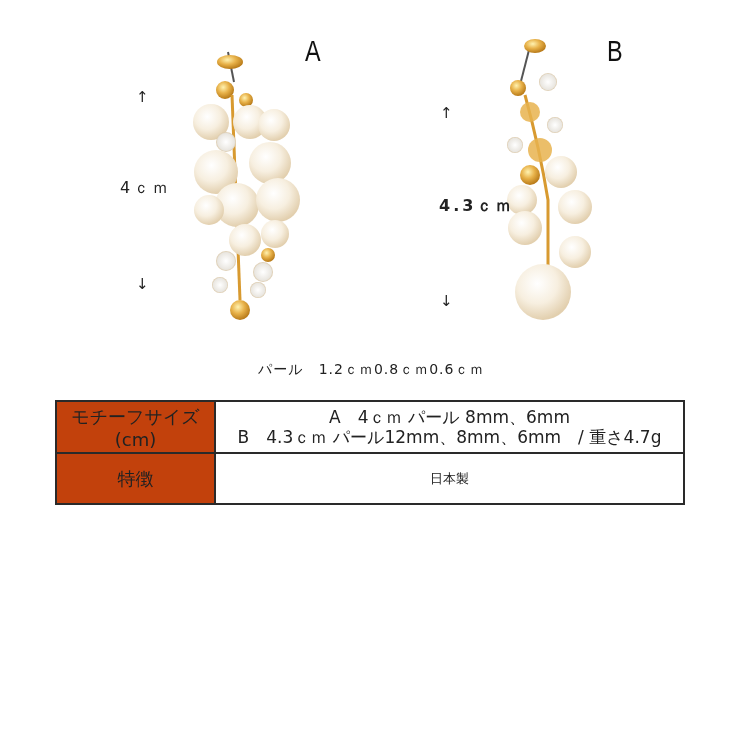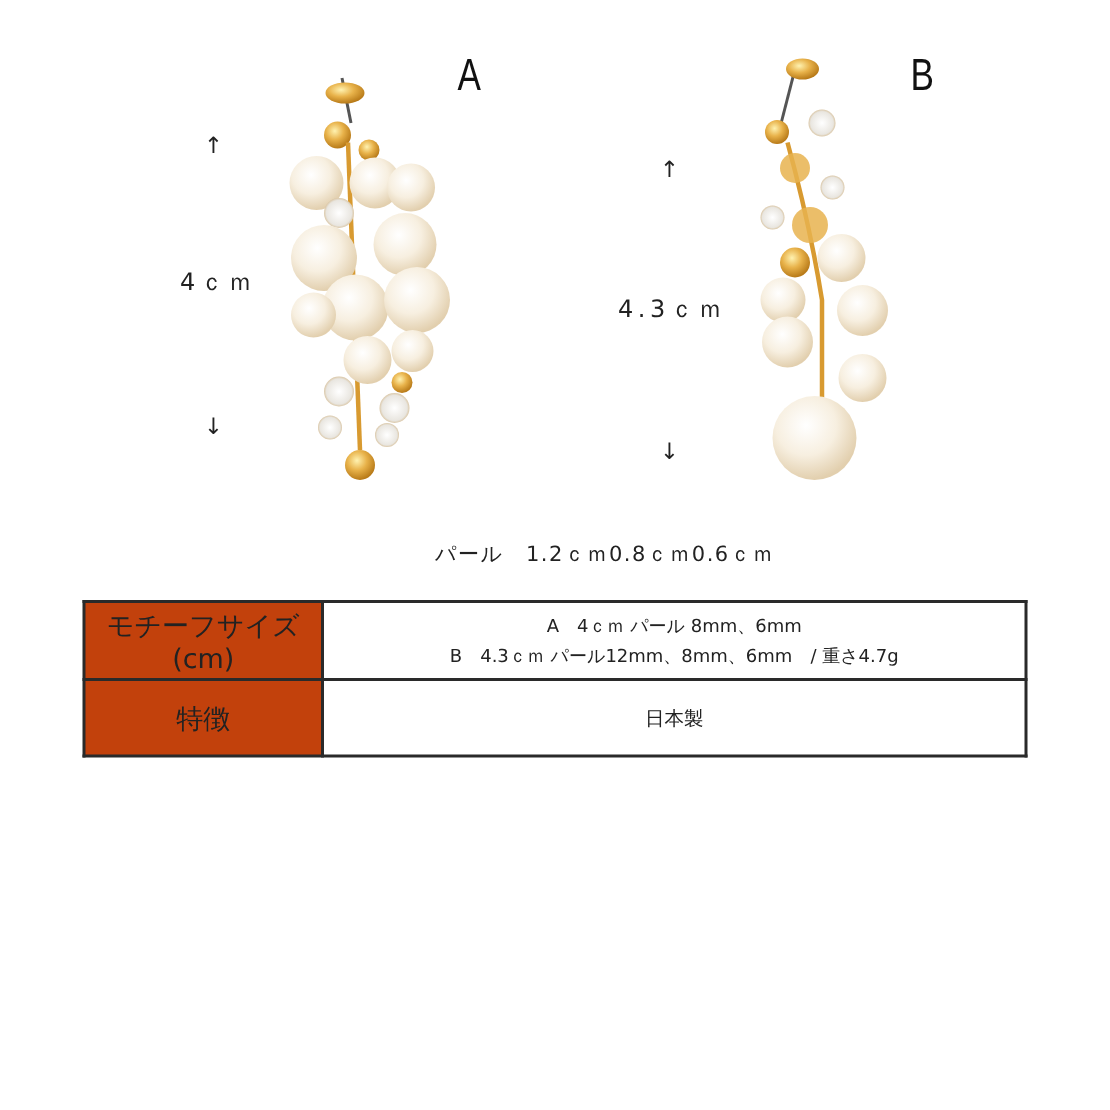--- a/index.html
+++ b/index.html
@@ -13,21 +13,21 @@
     .pearl-sizes { font-size: 14px; color: #222; letter-spacing: 1px; }
     svg { position: absolute; overflow: visible; }
 
     table.spec { position: absolute; left: 55px; top: 400px; width: 630px; border-collapse: collapse;
                  table-layout: fixed; }
     table.spec td { border: 2px solid #2a2a2a; height: 49px; padding: 0; text-align: center;
                     vertical-align: middle; font-size: 13px; color: #222; }
     table.spec td.key { width: 157px; background: #c2410c; font-size: 18px; }
     table.spec td.val { background: #ffffff; }
     table.spec tr.first td { height: 50px; }
-    .val-line { display: block; line-height: 20px; font-size: 12px; }
+    .val-line { display: block; line-height: 20px; font-size: 17px; }
     .note { font-size: 10.5px; letter-spacing: -0.2px; white-space: nowrap; }
   </style>
 </head>
 <body>
 
 <svg width="740" height="360" style="left:0;top:0;">
   <defs>
     <radialGradient id="pearlG" cx="40%" cy="35%" r="65%">
       <stop offset="0%" stop-color="#ffffff"></stop>
       <stop offset="55%" stop-color="#f7efe0"></stop>
@@ -91,24 +91,24 @@
 </svg>
 
 <div class="abs variant-label" style="left:305px;top:34px;">A</div>
 <div class="abs variant-label" style="left:607px;top:34px;">B</div>
 
 <div class="abs dim-arrow" style="left:136px;top:88px;">↑</div>
 <div class="abs dim-text" style="left:120px;top:178px;">4ｃｍ</div>
 <div class="abs dim-arrow" style="left:136px;top:275px;">↓</div>
 
 <div class="abs dim-arrow" style="left:440px;top:104px;">↑</div>
-<div class="abs dim-text" style="left:412px;top:196px;">4.3ｃｍ</div>
+<div class="abs dim-text" style="left:439px;top:196px;font-weight:bold;">4.3ｃｍ</div>
 <div class="abs dim-arrow" style="left:440px;top:292px;">↓</div>
 
-<div class="abs pearl-sizes" style="left:258px;top:361px;margin-left:32px;">パール　1.2ｃｍ0.8ｃｍ0.6ｃｍ</div>
+<div class="abs pearl-sizes" style="left:258px;top:361px;">パール　1.2ｃｍ0.8ｃｍ0.6ｃｍ</div>
 
 <table class="spec">
   <tbody>
       <tr class="first">
     <td class="key">モチーフサイズ(cm)</td>
     <td class="val">
       <span class="val-line">A　4ｃｍ パール 8mm、6mm</span>
       <span class="val-line">B　4.3ｃｍ パール12mm、8mm、6mm　/ 重さ4.7g</span>
     </td>
   </tr>

